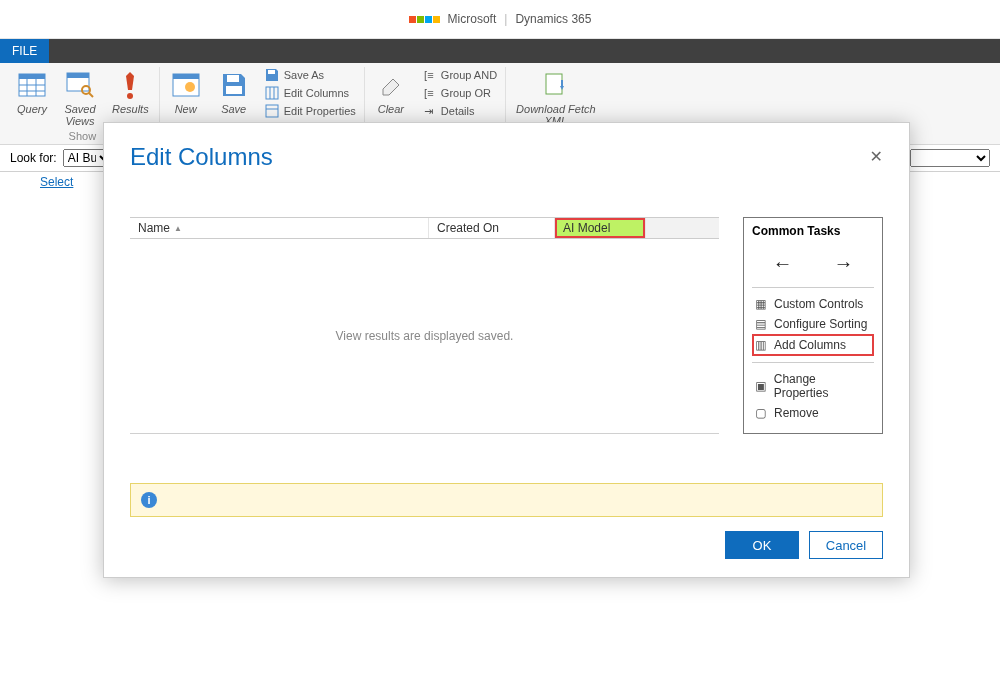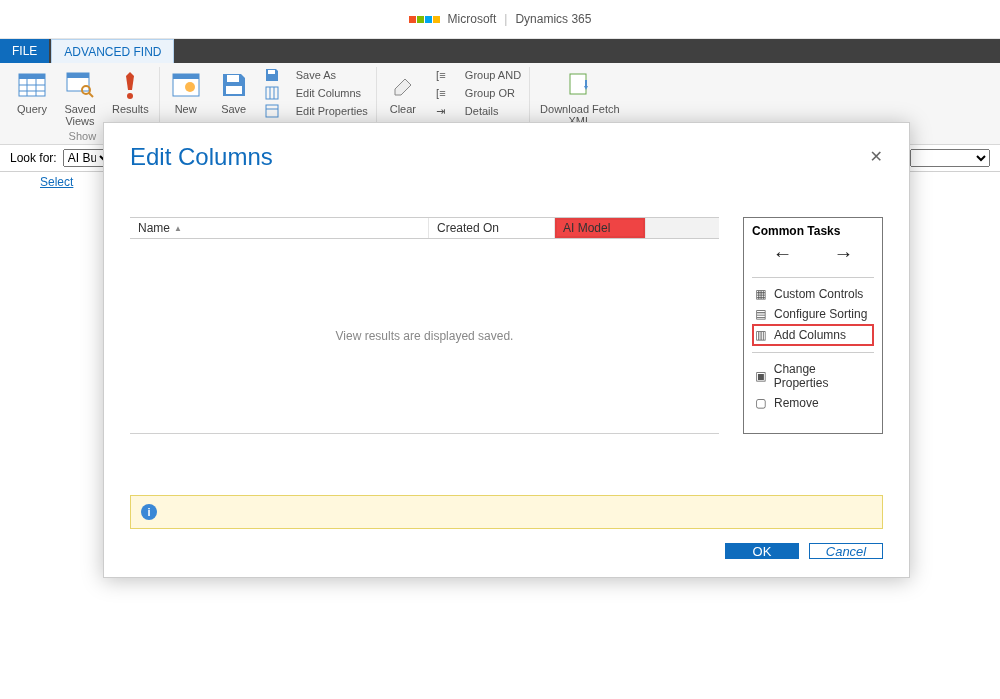--- a/index.html
+++ b/index.html
@@ -18,23 +18,23 @@
     .file-tab { background: #0F6CBD; color: #fff; font-size: 12px; padding: 4px 12px; display: flex; align-items: center; cursor: pointer; }
     .adv-tab { background: #ebf3fb; color: #0F6CBD; font-size: 12px; padding: 4px 12px; border: 1px solid #b5d3ef; border-bottom: none; margin-left: 2px; display: flex; align-items: center; cursor: pointer; }
 
     
     .ribbon { background: #f6f6f6; border-bottom: 1px solid #d8d8d8; height: 82px; display: flex; padding: 4px 6px 0 6px; }
     .ribbon-group { display: flex; flex-direction: column; padding: 0 8px; border-right: 1px solid #e0e0e0; }
     .ribbon-group:last-child { border-right: none; }
     .ribbon-items { display: flex; gap: 12px; flex: 1; align-items: flex-start; }
     .ribbon-btn { display: flex; flex-direction: column; align-items: center; gap: 2px; cursor: pointer; padding: 2px 2px; }
     .ribbon-btn .ico { width: 32px; height: 32px; display: flex; align-items: center; justify-content: center; }
-    .ribbon-btn .lbl { font-size: 11px; color: #555; text-align: center; line-height: 1.1; }
+    .ribbon-btn .lbl { font-size: 11px; color: #555; text-align: center; line-height: 1.1; font-style: italic; }
     .ribbon-small-list { display: flex; flex-direction: column; gap: 2px; }
-    .ribbon-small { display: flex; align-items: center; gap: 16px; font-size: 11px; color: #555; cursor: pointer; }
+    .ribbon-small { display: flex; align-items: center; gap: 4px; font-size: 11px; color: #555; cursor: pointer; }
     .ribbon-small .sico { width: 16px; height: 16px; display: inline-flex; align-items: center; justify-content: center; }
     .ribbon-group-label { font-size: 11px; color: #888; text-align: center; padding-bottom: 2px; }
 
     
     .query-bar { height: 27px; border-bottom: 1px solid #d0d0d0; display: flex; align-items: center; padding: 0 10px; font-size: 12px; gap: 6px; }
     .query-bar select { font-size: 12px; }
     .query-bar .select1 { width: 50px; }
     .query-bar .select2 { margin-left: auto; width: 80px; }
     .select-btn { color: #0F6CBD; text-decoration: underline; margin-left: 40px; margin-top: 2px; font-size: 12px; cursor: pointer; display: inline-block; }
 
@@ -44,41 +44,41 @@
     .modal-sub { font-size: 13px; color: #555; margin-top: 4px; }
     .close-x { position: absolute; top: 24px; right: 26px; font-size: 16px; color: #666; cursor: pointer; }
 
     .cols-area { display: flex; gap: 24px; margin-top: 46px; }
     .cols-left { flex: 1; }
     .col-headers { display: flex; border-top: 1px solid #ccc; border-bottom: 1px solid #ccc; height: 22px; align-items: center; }
     .col-head { font-size: 12px; color: #333; padding: 0 8px; border-right: 1px solid #e5e5e5; height: 100%; display: flex; align-items: center; }
     .col-head.sorted::after { content: "▲"; font-size: 8px; margin-left: 4px; color: #888; }
     .col-head:nth-child(1){ width: 299px; }
     .col-head:nth-child(2){ width: 126px; }
-    .col-head:nth-child(3){ width: 91px; box-shadow: inset 0 0 0 2px #e34040; background: #ef4444; }
+    .col-head:nth-child(3){ width: 91px; box-shadow: inset 0 0 0 2px #e34040; background: #bef264; }
     .col-head:nth-child(4){ flex: 1; border-right: none; background: #f2f2f2; }
     .results-placeholder { text-align: center; color: #888; font-size: 12px; padding: 90px 0; border-bottom: 1px solid #d0d0d0; }
 
     .tasks-panel { width: 140px; border: 1px solid #777; padding: 6px 8px; }
-    .tasks-title { font-size: 12px; font-weight: bold; }
+    .tasks-title { font-size: 12px; font-weight: bold; margin-bottom: 10px; }
     .arrows { display: flex; justify-content: space-around; margin-bottom: 12px; }
     .arrow-btn { font-size: 20px; cursor: pointer; color: #222; padding: 2px 8px; }
     .hr { border-top: 1px solid #ccc; margin: 6px 0; }
     .task-item { display: flex; align-items: center; gap: 6px; font-size: 12px; color: #333; padding: 3px 2px; cursor: pointer; }
     .task-item.highlight { box-shadow: inset 0 0 0 2px #e34040; padding: 4px 2px; }
     .tico { width: 14px; height: 14px; display: inline-flex; align-items: center; justify-content: center; color: #555; }
 
     .note-bar { background: #fff8dd; border: 1px solid #e7d46a; padding: 8px 10px; font-size: 12px; color: #5a4d00; margin-top: auto; display: flex; align-items: center; gap: 8px; }
     .note-bar .info-ico { width: 16px; height: 16px; border-radius: 50%; background: #3a88d6; color: #fff; display: inline-flex; align-items: center; justify-content: center; font-weight: bold; font-size: 11px; }
     .note-bar b { font-weight: bold; }
 
     .modal-buttons { display: flex; gap: 10px; justify-content: flex-end; margin-top: 14px; }
-    .btn { min-width: 74px; height: 16px; font-size: 13px; border: 1px solid #0F6CBD; display: flex; align-items: center; justify-content: center; cursor: pointer; }
+    .btn { min-width: 74px; height: 28px; font-size: 13px; border: 1px solid #0F6CBD; display: flex; align-items: center; justify-content: center; cursor: pointer; }
     .btn-primary { background: #0F6CBD; color: #fff; }
-    .btn-secondary { background: #fff; color: #0F6CBD; font-style: italic; }
+    .btn-secondary { background: #fff; color: #0F6CBD; }
 
     svg { display: block; }
   </style>
 </head>
 <body>
 
 
 
 
 <div class="brand-bar">
@@ -89,21 +89,20 @@
       <span class="y"></span>
   </span>
   <span>Microsoft</span>
   <span class="brand-sep">|</span>
   <span>Dynamics 365</span>
 </div>
 
 
 <div class="tab-row">
   <div class="file-tab">FILE</div>
-  <div class="adv-tab">ADVANCED FIND</div>
 </div>
 
 
 <div class="ribbon">
   <div class="ribbon-group">
     <div class="ribbon-items">
       <div class="ribbon-btn">
         <span class="ico">
             <svg width="28" height="24">
               <rect x="1" y="1" width="26" height="22" fill="#fff" stroke="#4f8fd0"></rect>

